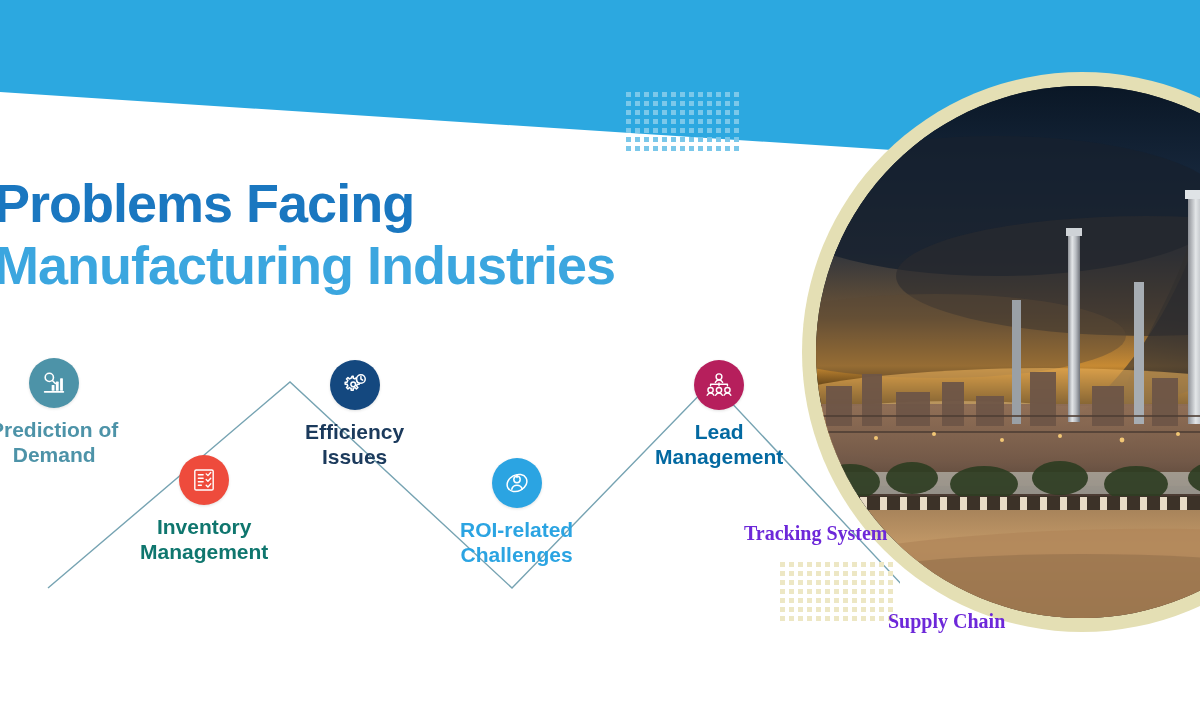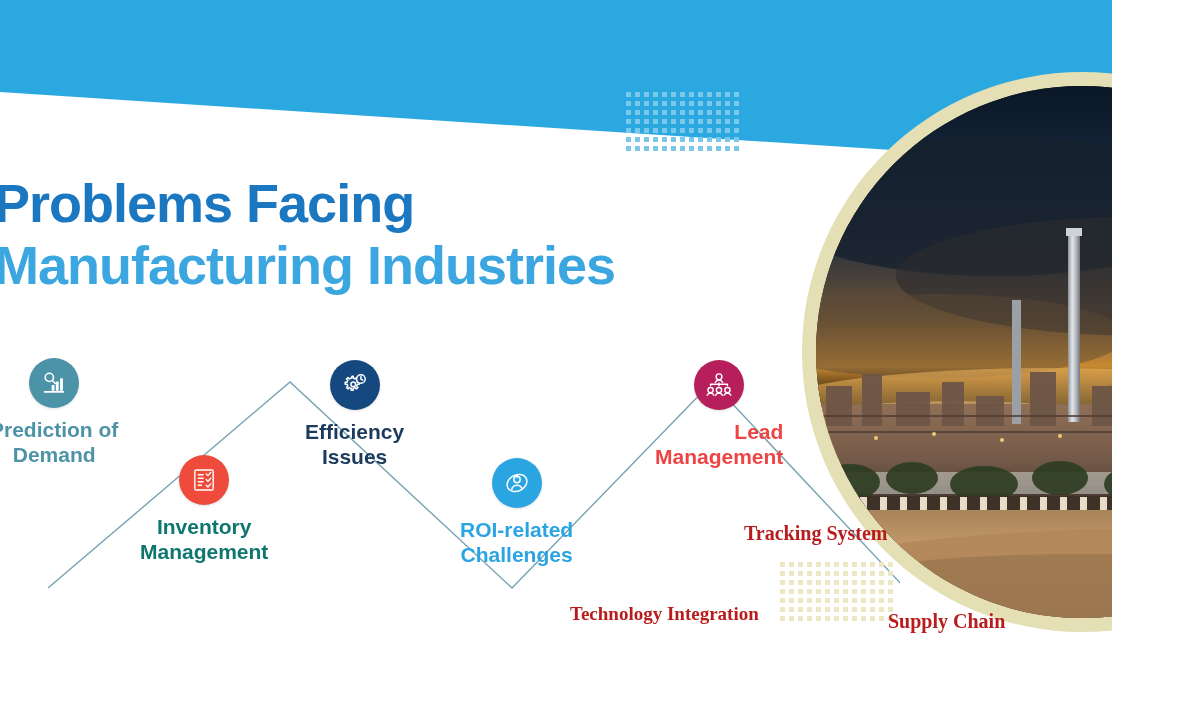--- a/index.html
+++ b/index.html
@@ -3,21 +3,21 @@
 <meta charset="utf-8">
 <title>Problems Facing Manufacturing Industries</title>
 <style>
   html,body{margin:0;padding:0;}
   body{
     width:1200px;height:720px;overflow:hidden;
     background:#ffffff;
     font-family:"Liberation Sans", sans-serif;
     -webkit-font-smoothing:antialiased;
   }
-  #stage{position:relative;width:1112px;height:720px;overflow:hidden;background:#ffffff;}
+  #stage{position:relative;width:1200px;height:720px;overflow:hidden;background:#ffffff;}
 
   
   .band-top{
     position:absolute;left:0;top:0;width:1200px;height:170px;
     background:#2CA8E0;
     clip-path:polygon(0 0, 1200px 0, 1200px 170px, 0 92px);
     z-index:1;
   }
 
   
@@ -70,27 +70,27 @@
   .n-efficiency{left:305px;top:360px;}
   .n-efficiency .bubble{background:#14487F;}
   .n-efficiency .lbl{color:#1B3A5C;}
 
   .n-roi{left:460px;top:458px;}
   .n-roi .bubble{background:#2BA4E2;}
   .n-roi .lbl{color:#2BA4E2;}
 
   .n-lead{left:655px;top:360px;}
   .n-lead .bubble{background:#B61F5C;}
-  .n-lead .lbl{color:#ef4444;text-align:right;}
+  .n-lead .lbl{color:#0369a1;}
 
   
   .kw{
     position:absolute;z-index:5;
     font-family:"Liberation Serif", serif;
-    font-weight:700;color:#b91c1c;white-space:nowrap;
+    font-weight:700;color:#6d28d9;white-space:nowrap;
   }
   .kw-tracking{left:744px;top:522px;font-size:20px;}
   .kw-tech{left:570px;top:603px;font-size:19px;}
   .kw-supply{left:888px;top:610px;font-size:20px;}
 
   
   .photo-wrap{
     position:absolute;left:802px;top:72px;width:560px;height:560px;
     border-radius:50%;
     background:#E4DFB4;
@@ -218,21 +218,20 @@
           <path d="M16 13.8 l0 3.0"></path>
           <path d="M7 16.8 l0 -1.6 18 0 0 1.6"></path>
         </g>
       </svg>
     </div>
     <div class="lbl">Lead</div>
     <div class="lbl">Management</div>
   </div>
 
   <div class="kw kw-tracking">Tracking System</div>
-  <div class="kw kw-tech">Technology Integration</div>
   <div class="kw kw-supply">Supply Chain</div>
 
   <div class="dotgrid dots-bottom" id="dots-bottom">
       <span class="row"><span class="dot"></span><span class="dot"></span><span class="dot"></span><span class="dot"></span><span class="dot"></span><span class="dot"></span><span class="dot"></span><span class="dot"></span><span class="dot"></span><span class="dot"></span><span class="dot"></span><span class="dot"></span><span class="dot"></span></span>
       <span class="row"><span class="dot"></span><span class="dot"></span><span class="dot"></span><span class="dot"></span><span class="dot"></span><span class="dot"></span><span class="dot"></span><span class="dot"></span><span class="dot"></span><span class="dot"></span><span class="dot"></span><span class="dot"></span><span class="dot"></span></span>
       <span class="row"><span class="dot"></span><span class="dot"></span><span class="dot"></span><span class="dot"></span><span class="dot"></span><span class="dot"></span><span class="dot"></span><span class="dot"></span><span class="dot"></span><span class="dot"></span><span class="dot"></span><span class="dot"></span><span class="dot"></span></span>
       <span class="row"><span class="dot"></span><span class="dot"></span><span class="dot"></span><span class="dot"></span><span class="dot"></span><span class="dot"></span><span class="dot"></span><span class="dot"></span><span class="dot"></span><span class="dot"></span><span class="dot"></span><span class="dot"></span><span class="dot"></span></span>
       <span class="row"><span class="dot"></span><span class="dot"></span><span class="dot"></span><span class="dot"></span><span class="dot"></span><span class="dot"></span><span class="dot"></span><span class="dot"></span><span class="dot"></span><span class="dot"></span><span class="dot"></span><span class="dot"></span><span class="dot"></span></span>
       <span class="row"><span class="dot"></span><span class="dot"></span><span class="dot"></span><span class="dot"></span><span class="dot"></span><span class="dot"></span><span class="dot"></span><span class="dot"></span><span class="dot"></span><span class="dot"></span><span class="dot"></span><span class="dot"></span><span class="dot"></span></span>
       <span class="row"><span class="dot"></span><span class="dot"></span><span class="dot"></span><span class="dot"></span><span class="dot"></span><span class="dot"></span><span class="dot"></span><span class="dot"></span><span class="dot"></span><span class="dot"></span><span class="dot"></span><span class="dot"></span><span class="dot"></span></span>

